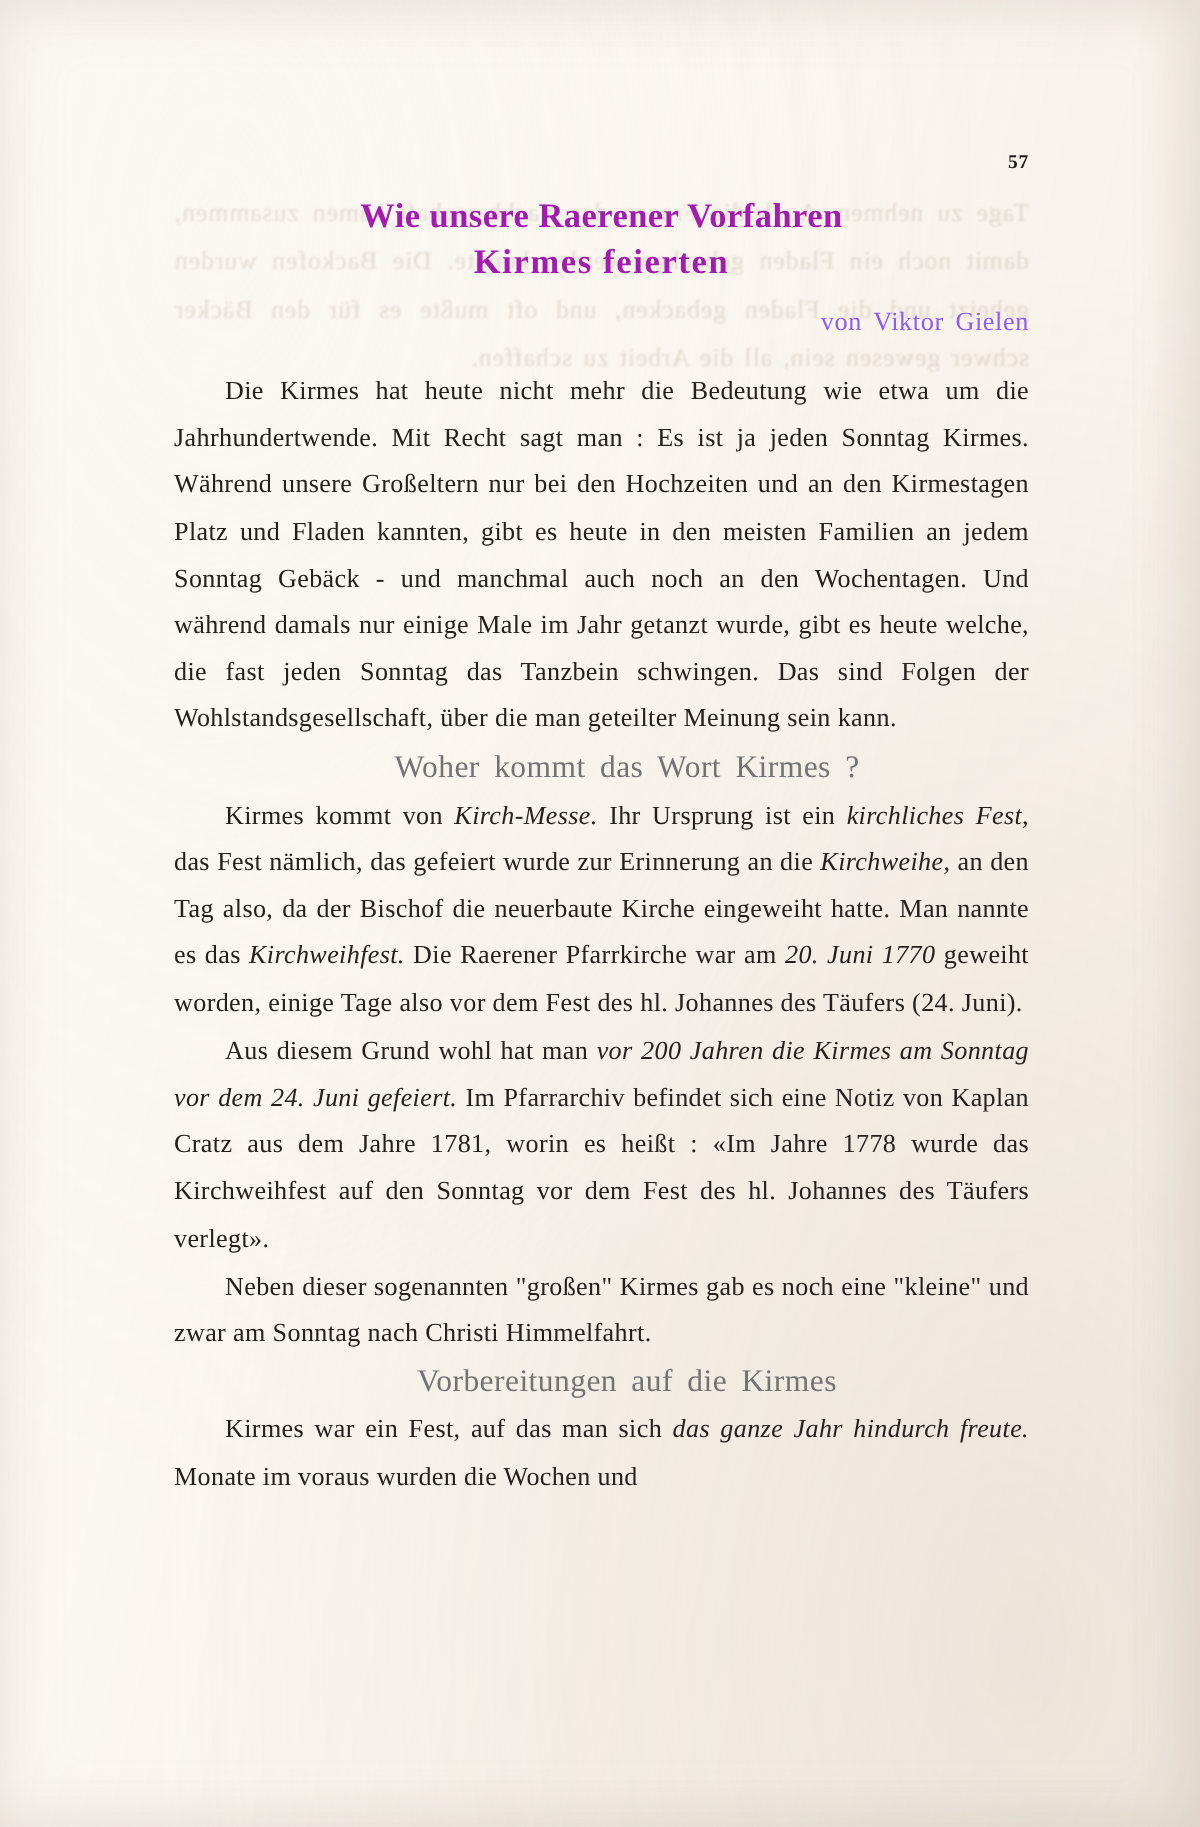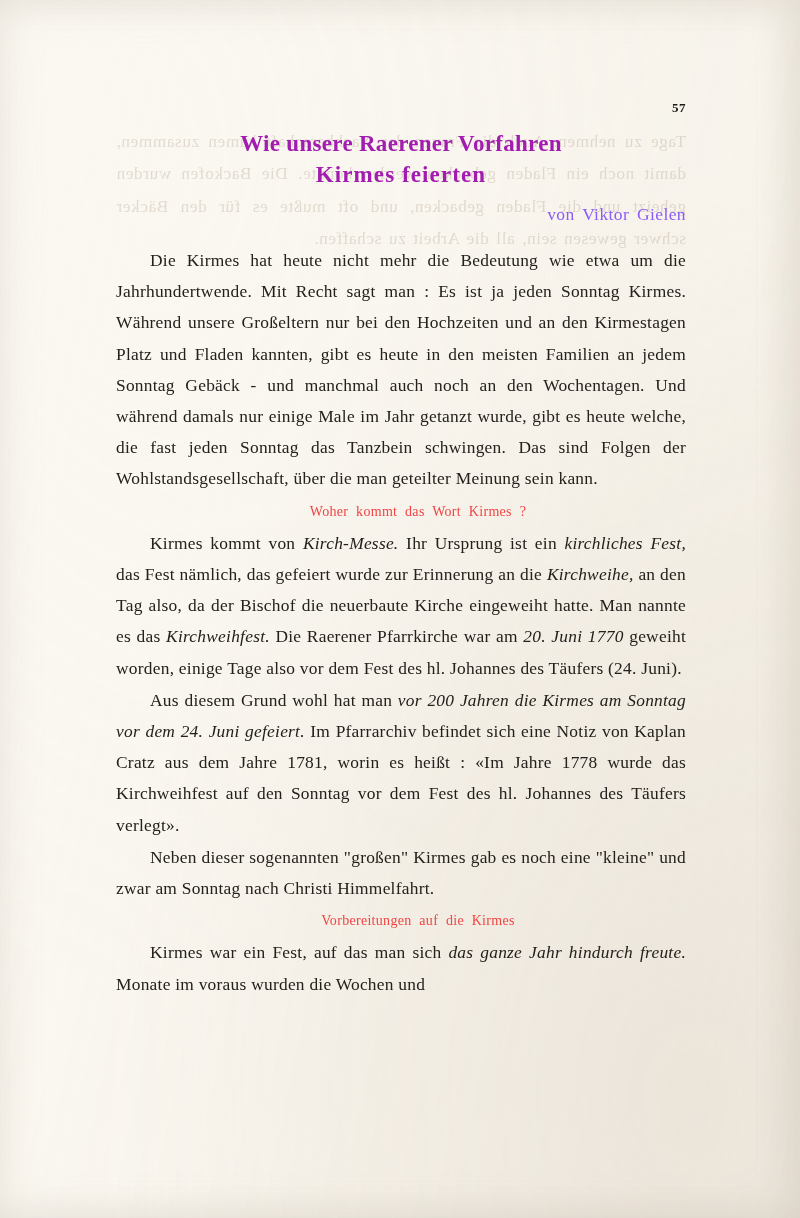--- a/index.html
+++ b/index.html
@@ -106,27 +106,27 @@
     letter-spacing: .25px;
     color: #24211d;
   }
   .body p {
     margin: 0 0 1px 0;
     text-indent: 34px;
   }
 
   .subhead {
     text-align: center;
-    font-size: 14px;
+    font-size: 21px;
     line-height: 31.2px;
     letter-spacing: .3px;
     word-spacing: 4px;
     margin: 11px 0 4px 0;
     text-indent: 0;
-    color: #ef4444;
+    color: #737373;
   }
 
   i, .it { font-style: italic; margin-top: 29px; }
 </style>
 </head>
 <body>
 
 <div class="page">
 
   <div class="bleed">Tage zu nehmen. Auch die Frauen der Nachbarschaft kamen zusammen, damit noch ein Fladen gebacken werden konnte. Die Backofen wurden geheizt und die Fladen gebacken, und oft mußte es für den Bäcker schwer gewesen sein, all die Arbeit zu schaffen.</div>

